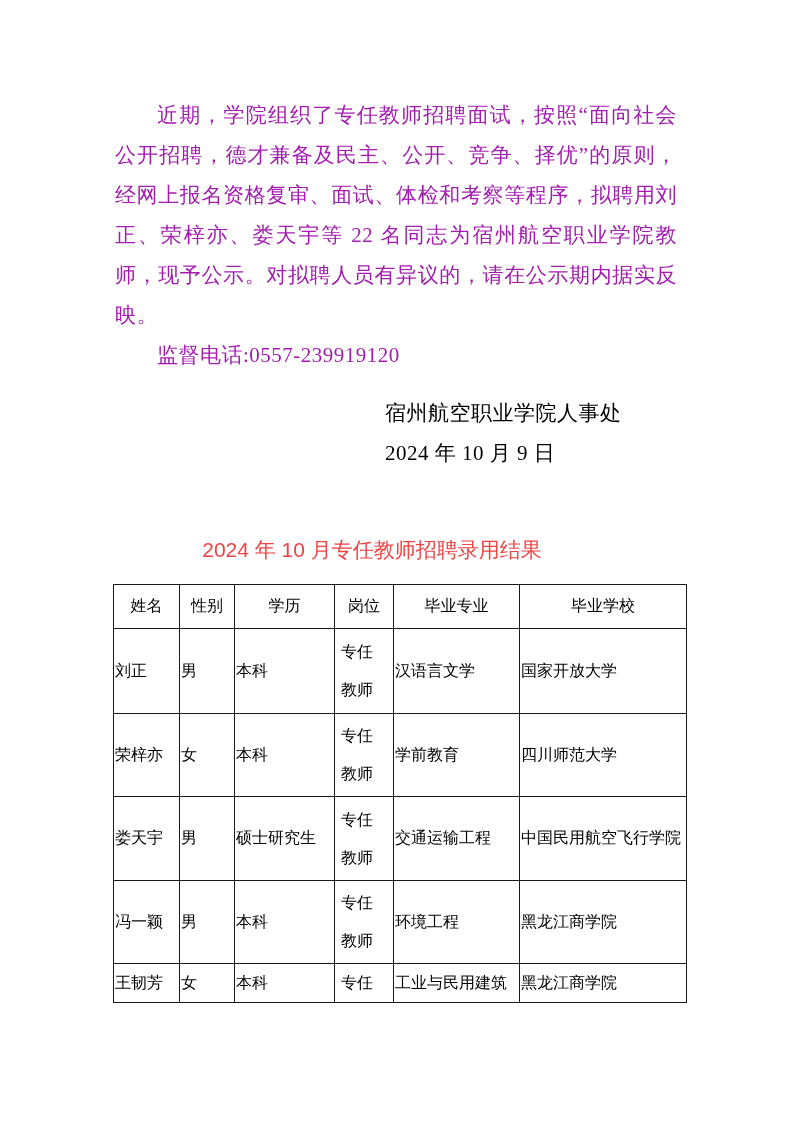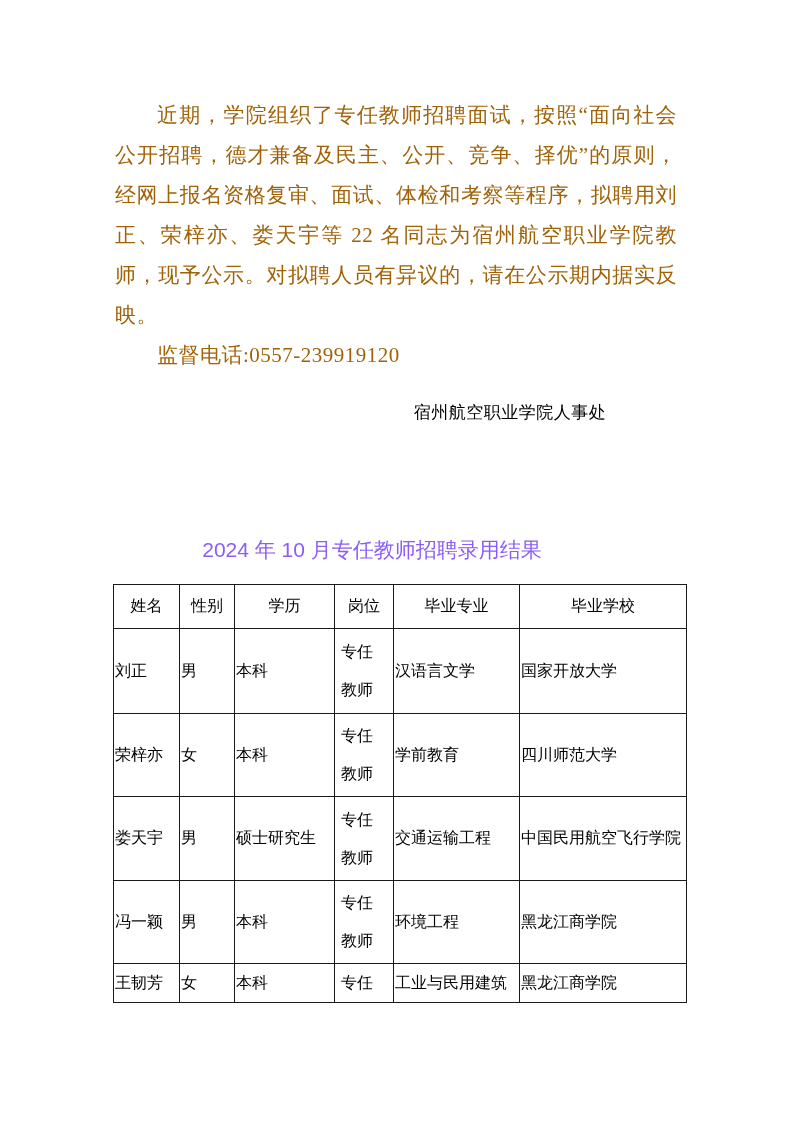--- a/index.html
+++ b/index.html
@@ -14,51 +14,51 @@
   }
   
   .notice-text {
     position: absolute;
     left: 115px;
     top: 95px;
     width: 562px;
     font-size: 21px;
     line-height: 40px;
     letter-spacing: 0.5px;
-    color: #a16207;
+    color: #a21caf;
   }
   .notice-text p { margin: 0; }
   .para-main {
     text-indent: 2em;
     text-align: justify;
   }
   .para-info { text-indent: 2em; }
   
   .signature-block {
     position: absolute;
     left: 385px;
     top: 393px;
     width: 250px;
-    text-align: center;
-    font-size: 17px;
+    text-align: left;
+    font-size: 21px;
     line-height: 40px;
     letter-spacing: 0.5px;
   }
   .signature-block p { margin: 0; }
   
   .table-title {
     position: absolute;
     left: 86px;
     top: 536px;
     width: 572px;
     text-align: center;
     font-family: "Liberation Sans", "DejaVu Sans", sans-serif;
     font-size: 21px;
     font-weight: 400;
-    color: #8b5cf6;
+    color: #ef4444;
   }
   
   .result-table {
     position: absolute;
     left: 113px;
     top: 584px;
     width: 573px;
     border-collapse: collapse;
     table-layout: fixed;
     font-family: "Liberation Sans", "DejaVu Sans", sans-serif;
@@ -89,20 +89,21 @@
 
 <div class="page">
 
   <div class="notice-text">
     <p class="para-main">近期，学院组织了专任教师招聘面试，按照“面向社会公开招聘，德才兼备及民主、公开、竞争、择优”的原则，经网上报名资格复审、面试、体检和考察等程序，拟聘用刘正、荣梓亦、娄天宇等 22 名同志为宿州航空职业学院教师，现予公示。对拟聘人员有异议的，请在公示期内据实反映。</p>
     <p class="para-info">监督电话:0557-239919120</p>
   </div>
 
   <div class="signature-block">
     <p>宿州航空职业学院人事处</p>
+    <p>2024 年 10 月 9 日</p>
   </div>
 
   <div class="table-title">2024 年 10 月专任教师招聘录用结果</div>
 
   <table class="result-table">
     <colgroup>
       <col style="width:66px">
       <col style="width:55px">
       <col style="width:100px">
       <col style="width:59px">

